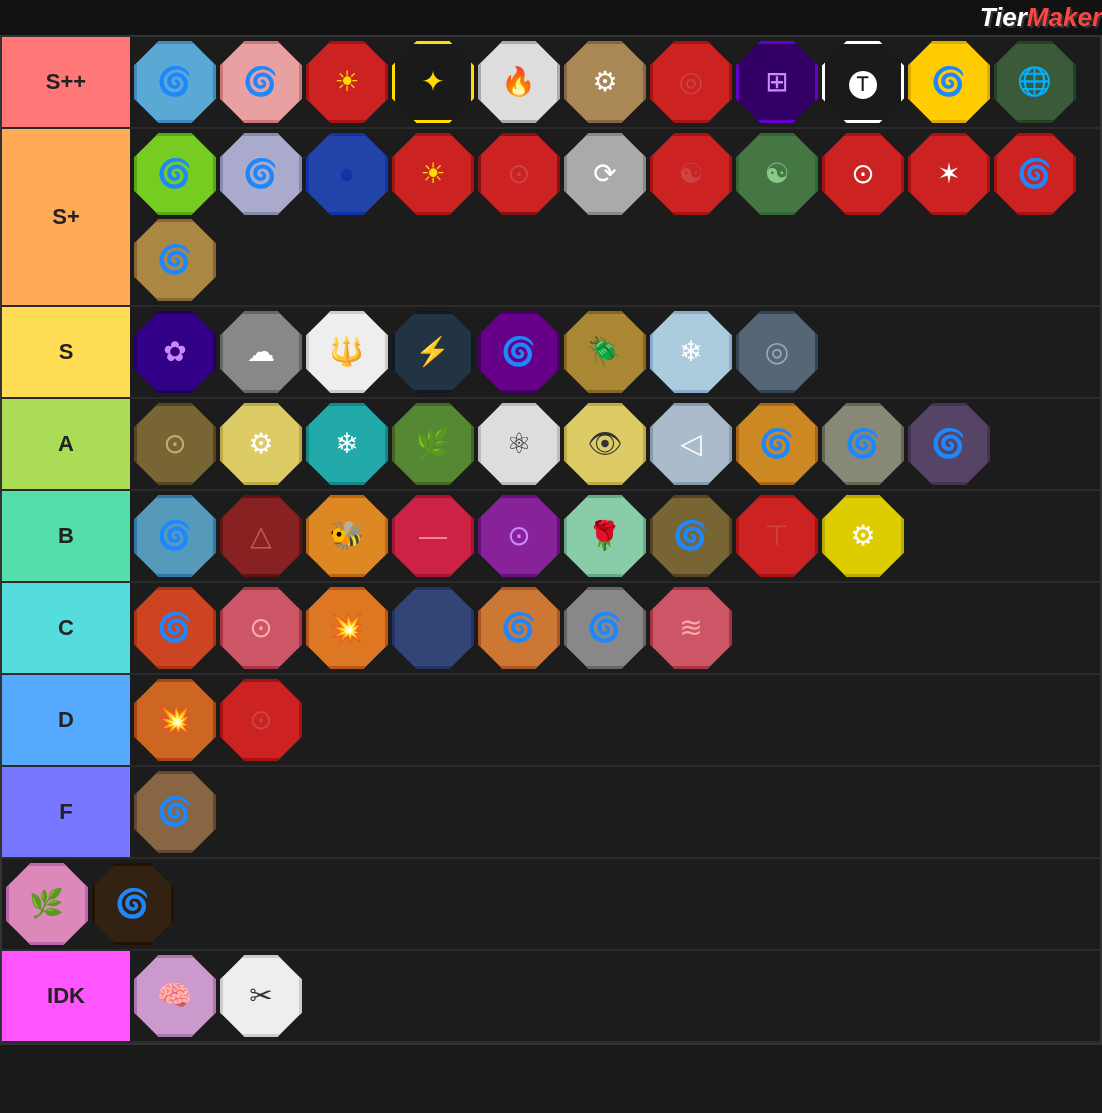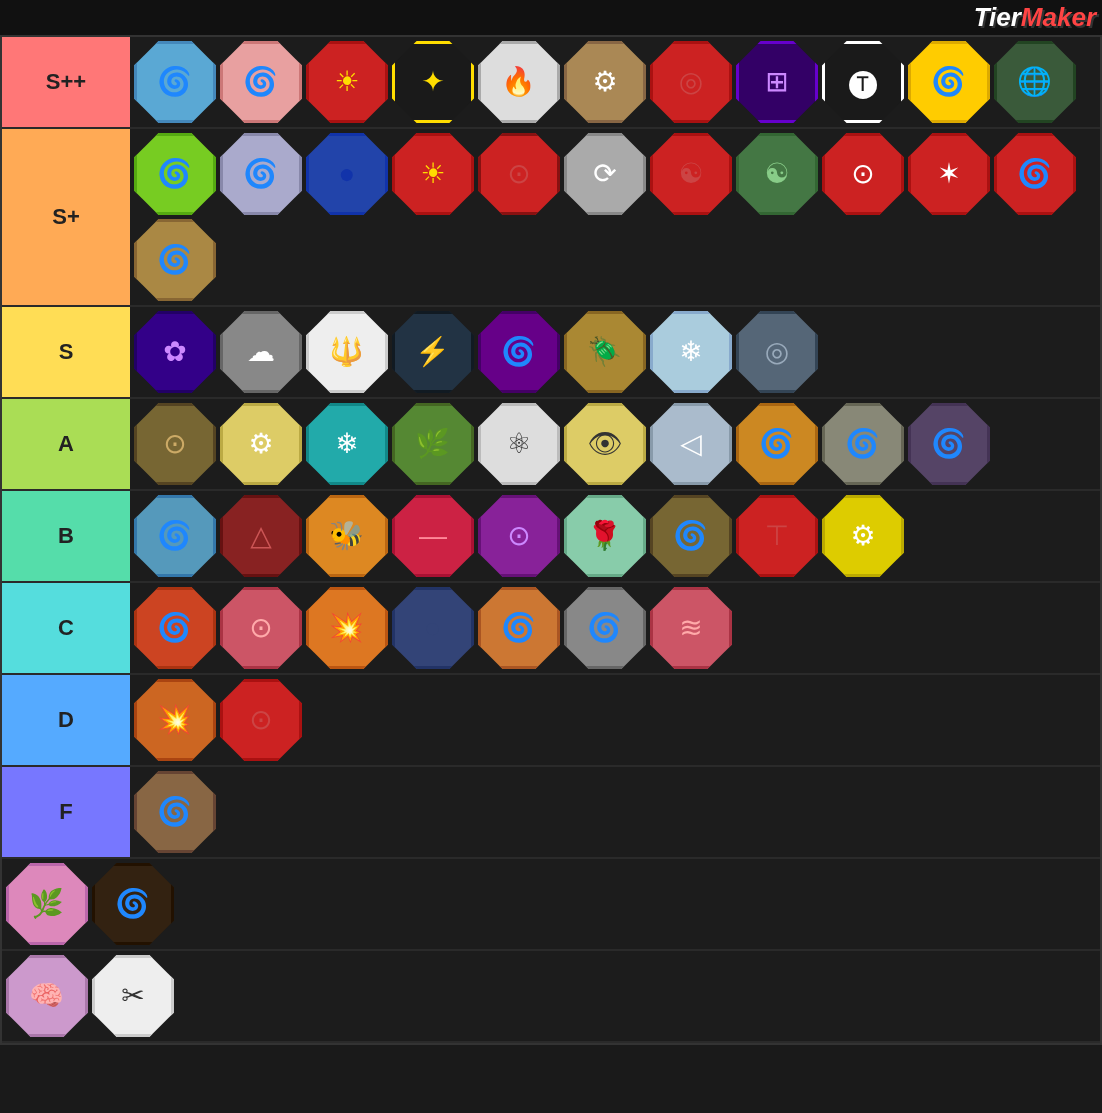--- a/index.html
+++ b/index.html
@@ -69,21 +69,21 @@
       flex-shrink: 0;
       position: relative;
       clip-path: polygon(30% 0%, 70% 0%, 100% 30%, 100% 70%, 70% 100%, 30% 100%, 0% 70%, 0% 30%);
     }
 
     .top-header {
       display: flex;
       align-items: center;
       justify-content: flex-end;
       background: #111;
-      padding: 2px 6px;
+      padding: 2px 0;
     }
   </style>
 </head>
 <body>
 
 <div>
 
   <div class="top-header">
     <div class="tiermaker-logo">
       <span>Tier</span><span style="color:#ff4444;">Maker</span>
@@ -191,19 +191,20 @@
           <div class="octagon" style="background: rgb(136, 102, 68); border: 3px solid rgb(102, 68, 51); color: rgb(204, 170, 136); font-size: 28px; line-height: 1;">🌀</div>
         </div>
       </div>
       <div class="tier-row">
         <div class="tier-items">
           <div class="octagon" style="background: rgb(221, 136, 187); border: 3px solid rgb(187, 102, 170); color: rgb(255, 255, 255); font-size: 28px; line-height: 1;">🌿</div>
           <div class="octagon" style="background: rgb(51, 34, 17); border: 3px solid rgb(34, 17, 0); color: rgb(170, 136, 85); font-size: 28px; line-height: 1;">🌀</div>
         </div>
       </div>
       <div class="tier-row">
+        <div class="tier-label label-idk">IDK</div>
         <div class="tier-items">
           <div class="octagon" style="background: rgb(204, 153, 204); border: 3px solid rgb(170, 119, 170); color: rgb(255, 255, 255); font-size: 28px; line-height: 1;">🧠</div>
           <div class="octagon" style="background: rgb(238, 238, 238); border: 3px solid rgb(204, 204, 204); color: rgb(51, 51, 51); font-size: 28px; line-height: 1;">✂</div>
         </div>
       </div>
     </div>
 </div>
 
 </body></html>

